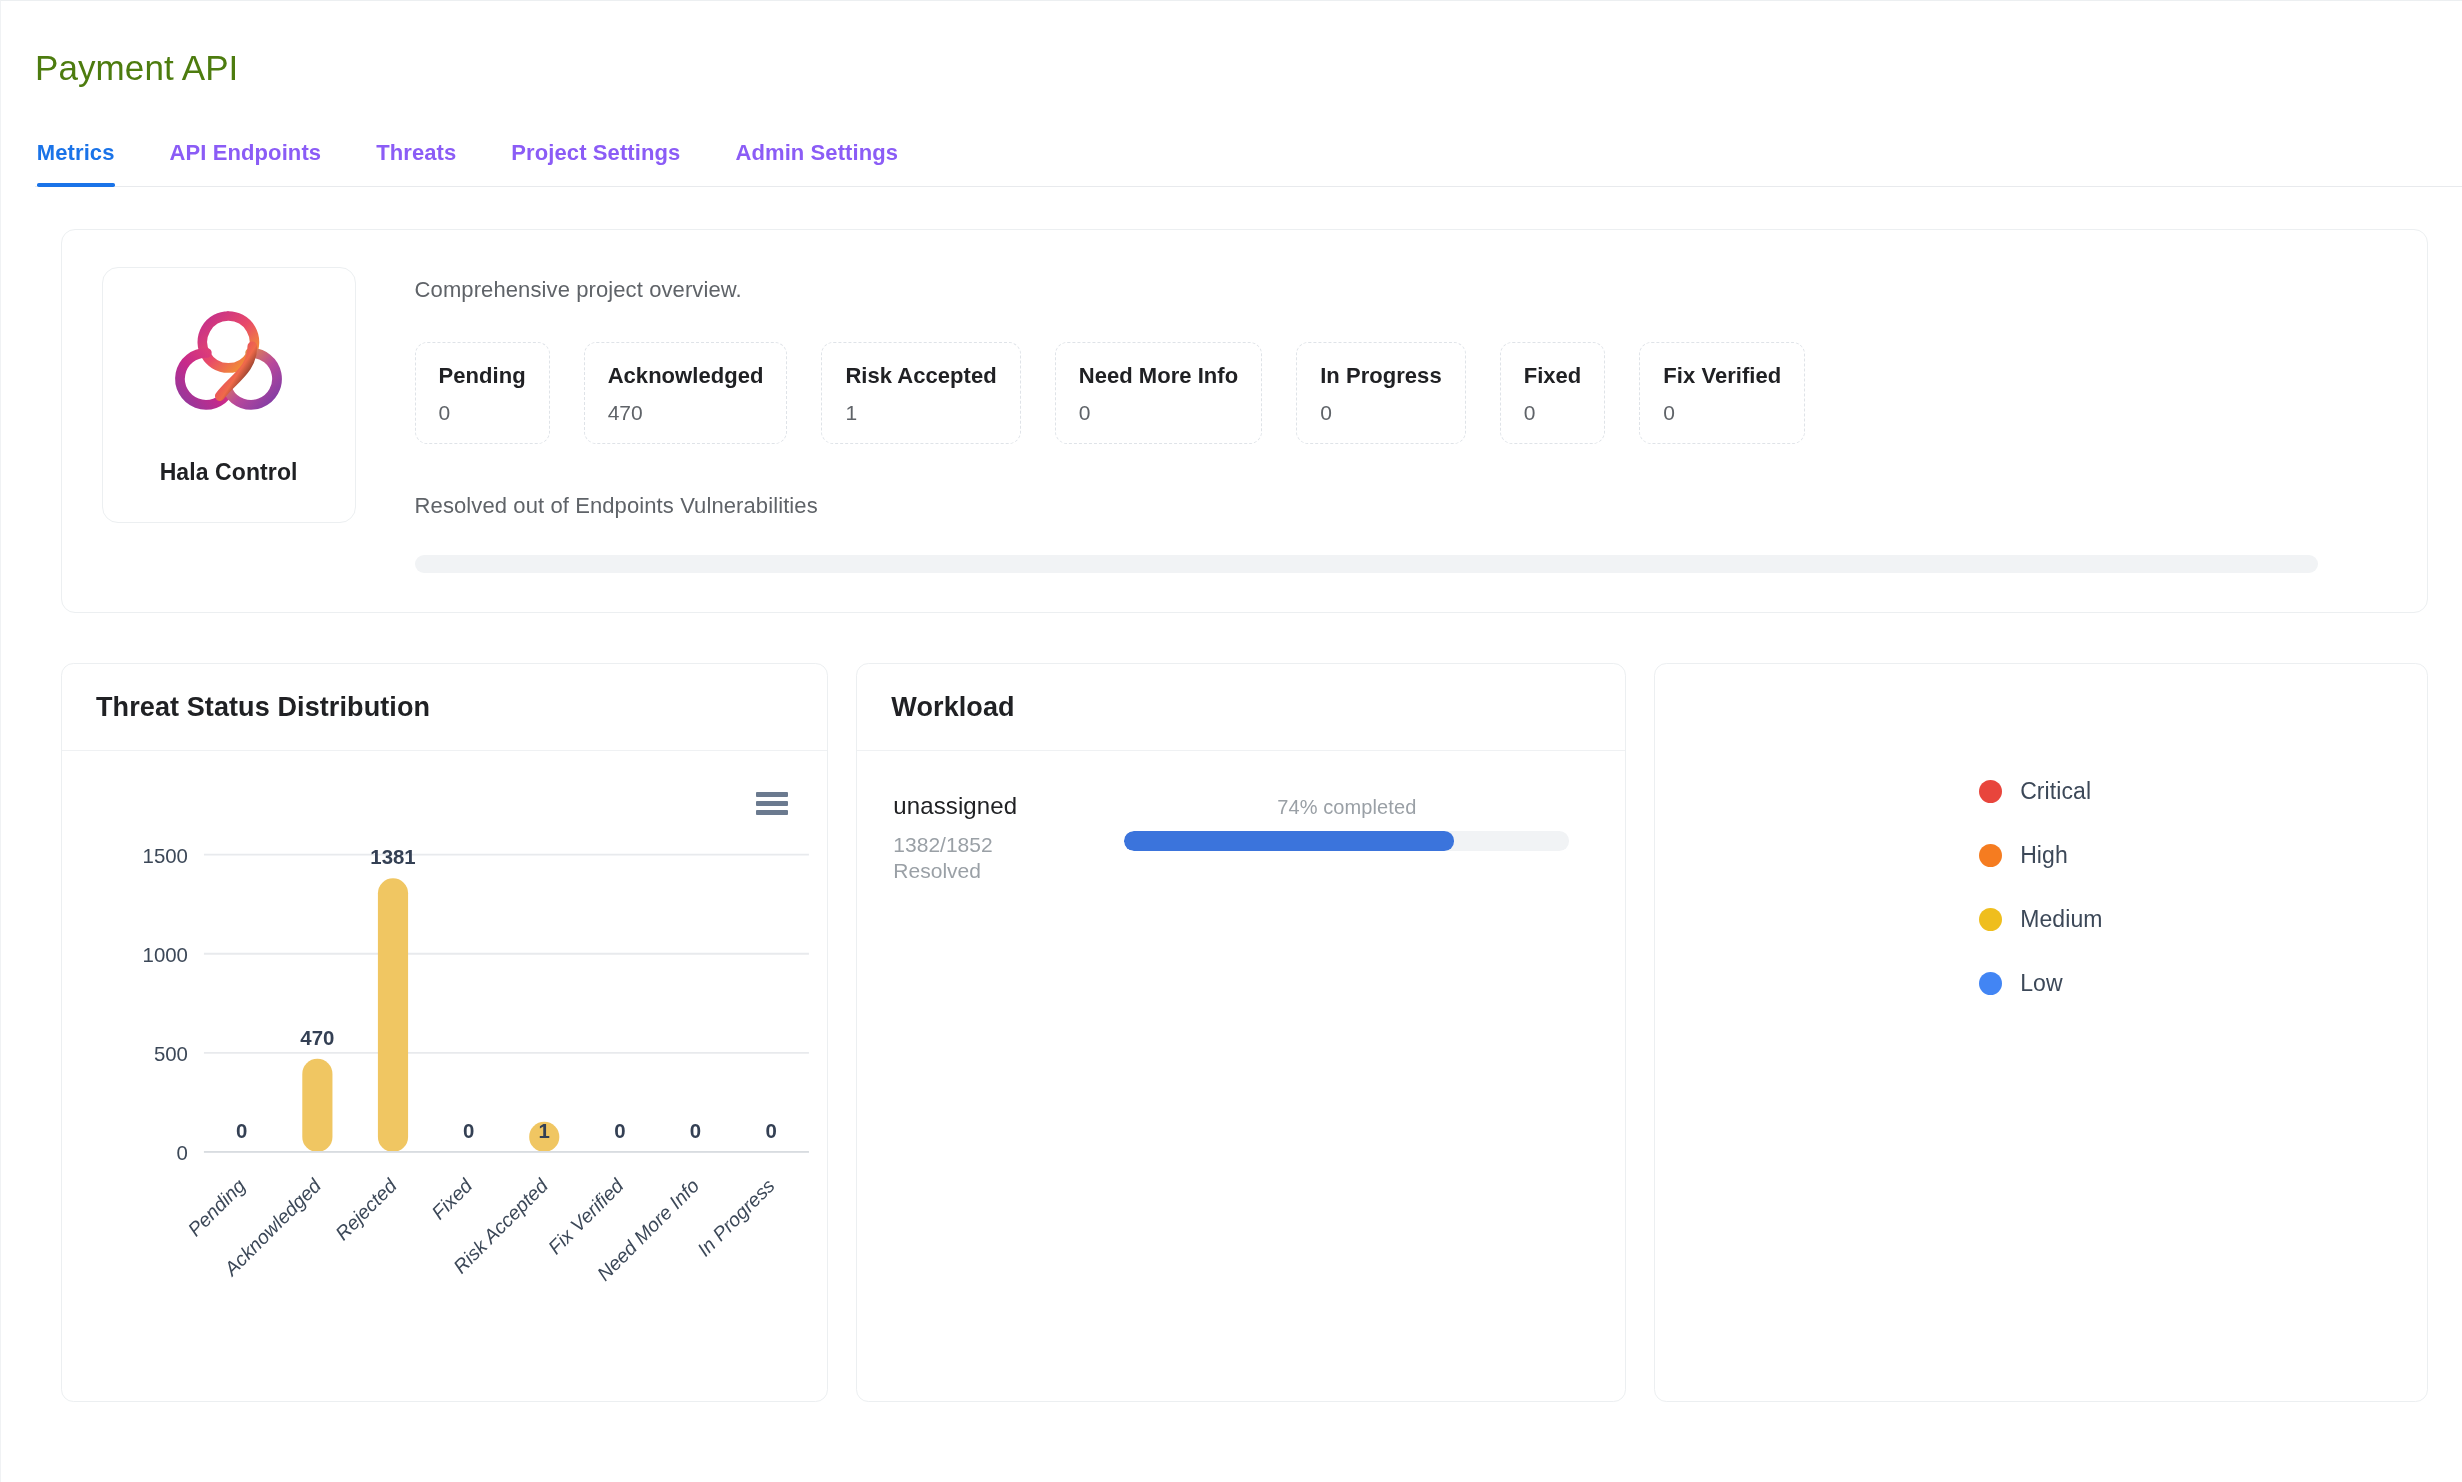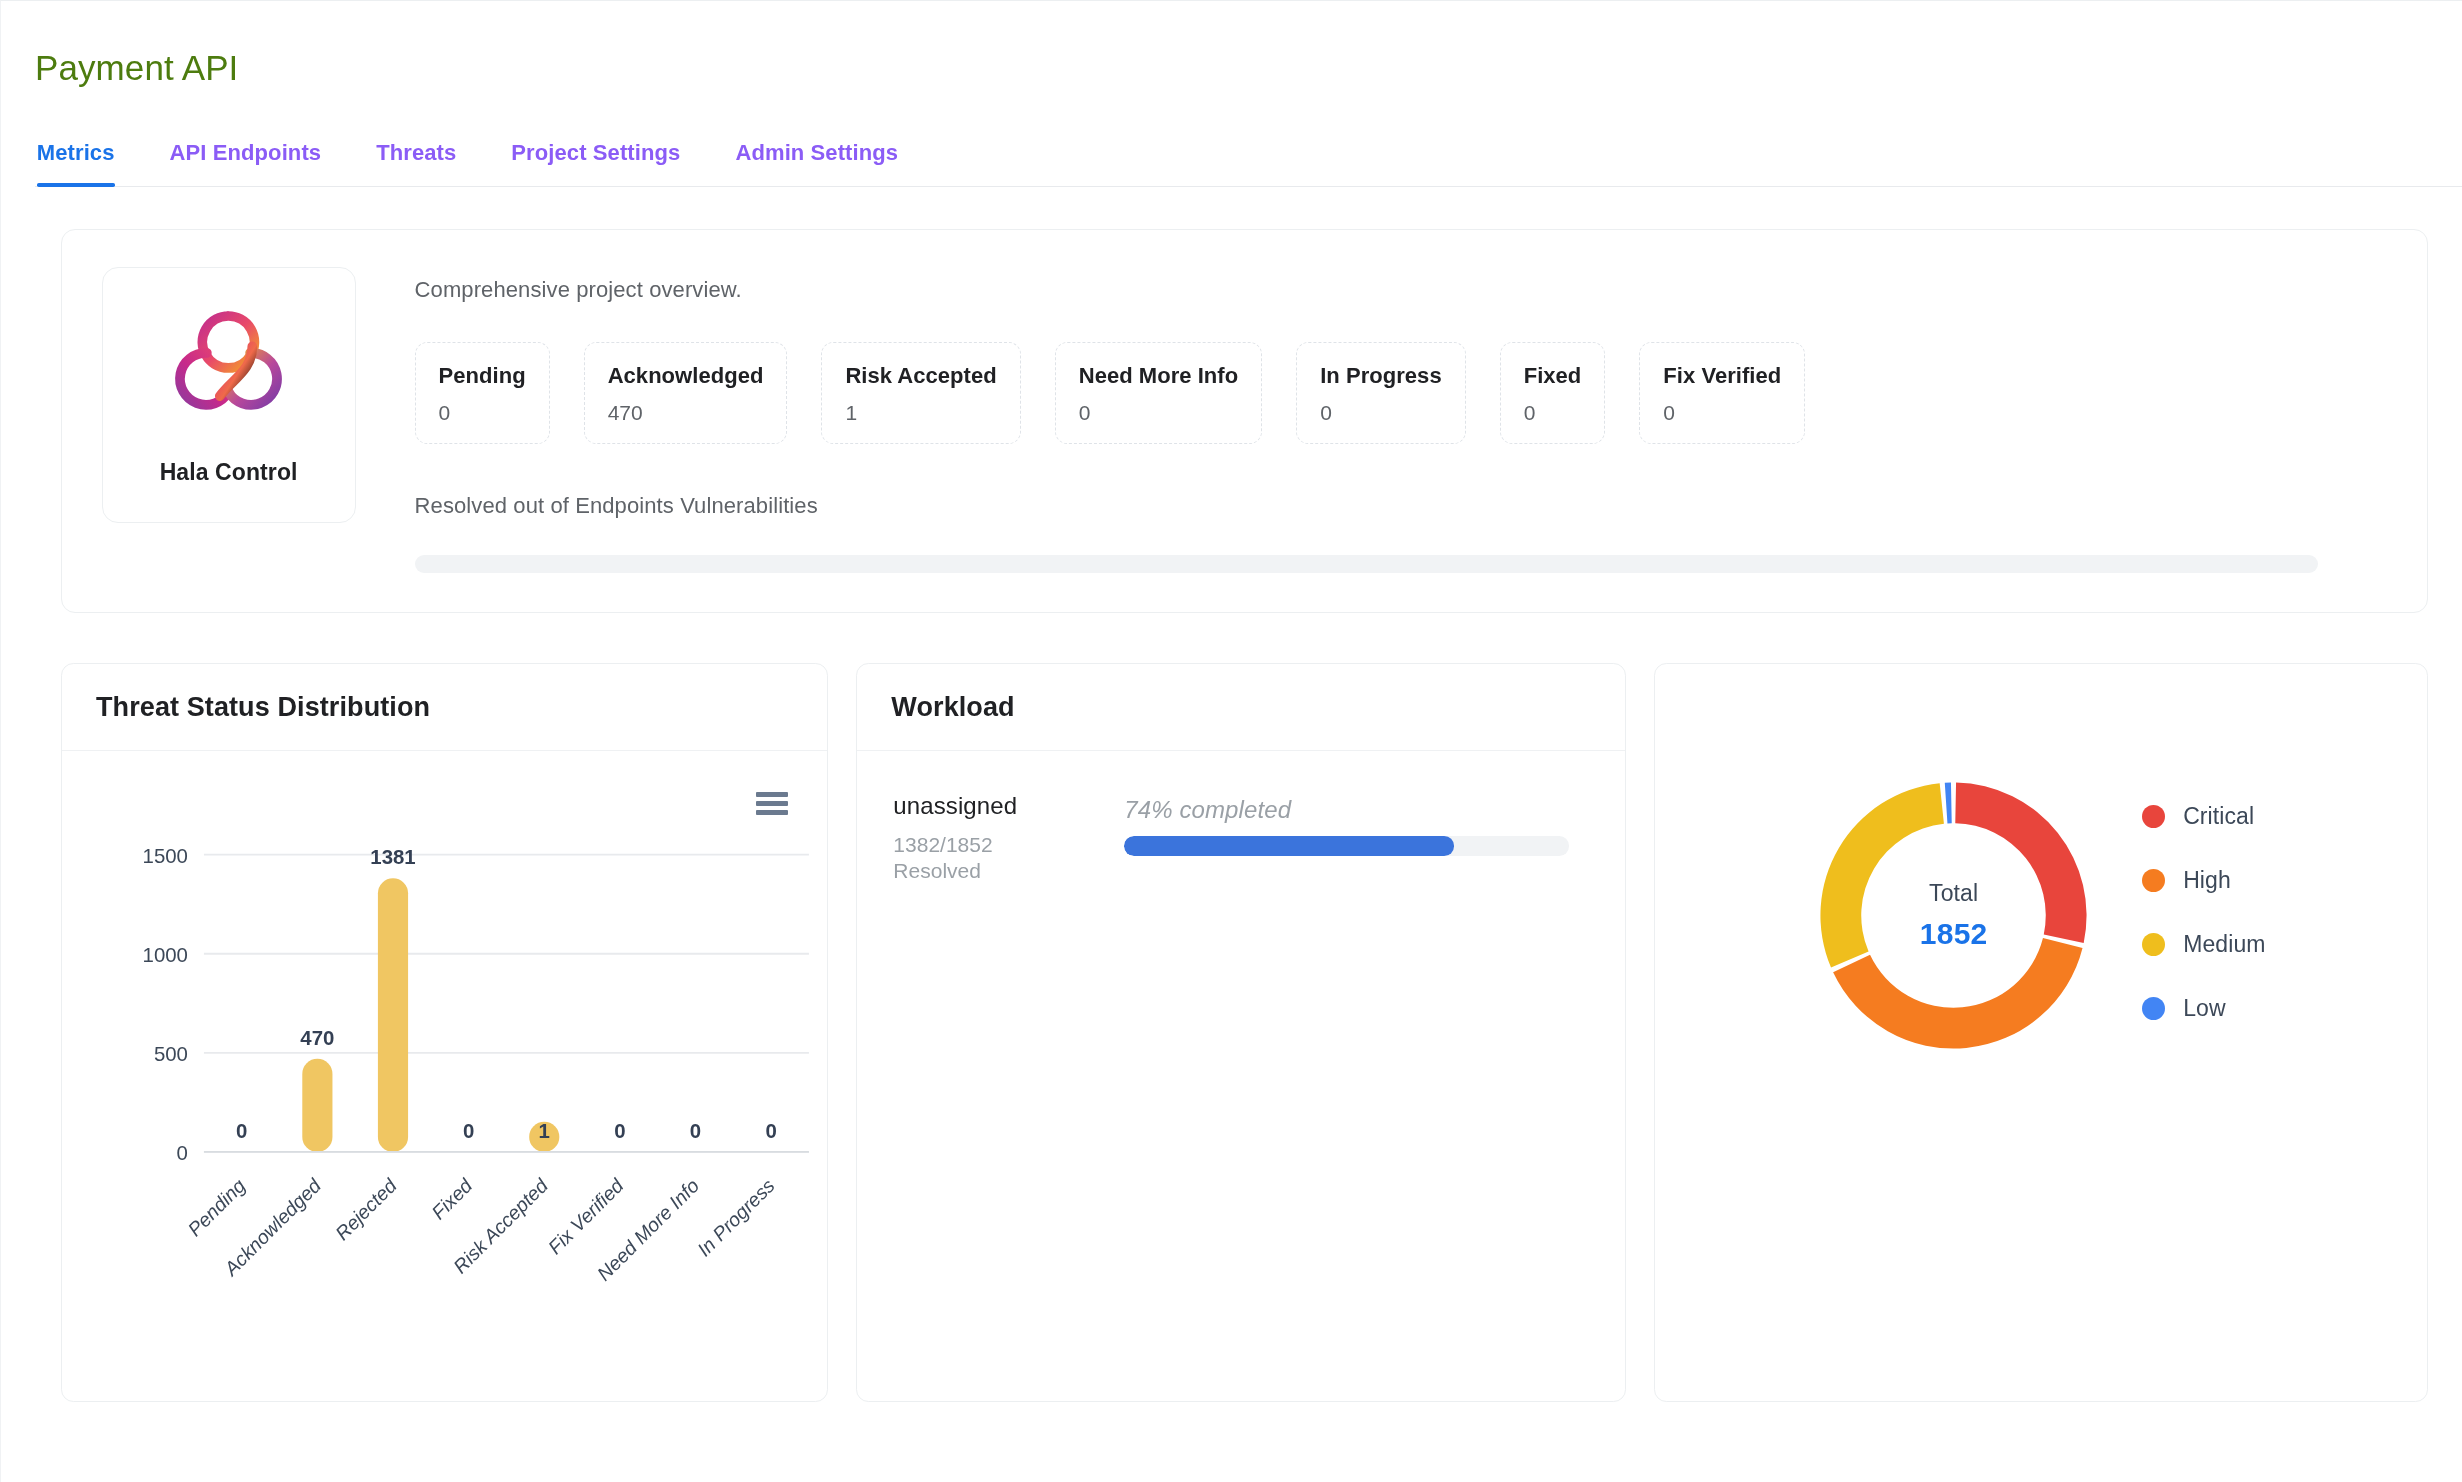--- a/index.html
+++ b/index.html
@@ -201,21 +201,21 @@
   }
   .hamburger span { display: block; height: 5.3px; background: #6b7a8f; border-radius: 0.9px; }
 
   
   .work-row { display: flex; padding: 41px 36px 0 36px; gap: 0; }
   .work-left { width: 231px; }
   .work-name { font-size: 24px; color: #202124; letter-spacing: 0.1px; }
   .work-sub  { font-size: 21px; color: #9aa0a6; margin-top: 11.5px; line-height: 1.28; }
   .work-right { flex: 1; padding-top: 3.6px; padding-right: 19.5px; }
   .work-pct {
-    font-size: 24px; color: #9aa0a6; text-align: left; letter-spacing: 0.1px; font-style: italic;
+    font-size: 20px; color: #9aa0a6; text-align: center; letter-spacing: 0.1px;
   }
   .work-track {
     margin-top: 12.4px;
     height: 19.5px;
     background: #f1f3f5;
     border-radius: 9.8px;
     overflow: hidden;
   }
   .work-fill { height: 100%; background: #3b74dc; border-radius: 9.8px; }
 
@@ -407,36 +407,20 @@
               <div class="work-fill" id="workFill" style="width: 74%;"></div>
             </div>
           </div>
         </div>
       </div>
     </div>
 
     <div class="panel severity">
       <div class="panel-body">
         <div class="donut-area">
-          <div class="donut-holder">
-            <svg id="donut" width="275" height="275" viewBox="0 0 310 310">
-                <path d="M 157.87961635995345 5.027643181753376 A 150 150 0 0 1 301.76350954411635 185.99148699714266
-               L 256.7560332839207 176.48743098468557 A 104 104 0 0 0 156.9965340095677 51.019165939348994 Z" fill="#E8453C"></path>
-                <path d="M 300.4656372835271 191.60257326606055 A 150 150 0 0 1 19.28003521414624 218.8755912577458
-               L 60.900824415141386 199.28707660537043 A 104 104 0 0 0 255.85617518324545 180.37778413113531 Z" fill="#F57C20"></path>
-                <path d="M 16.92802817038617 213.6185175101036 A 150 150 0 0 1 139.42589270507486 5.810700176030849
-               L 144.20195227551858 51.56208545538139 A 104 104 0 0 0 59.270099531467736 195.6421721403385 Z" fill="#EFBE1D"></path>
-                <path d="M 145.16442248352453 5.32280930309588 A 150 150 0 0 1 152.12038364004644 5.027643181753376
-               L 153.0034659904322 51.019165939348994 A 104 104 0 0 0 148.18066625524366 51.22381445014648 Z" fill="#4285F4"></path>
-              </svg>
-            <div class="donut-center">
-              <div class="donut-total-label">Total</div>
-              <div class="donut-total-value">1852</div>
-            </div>
-          </div>
           <div class="legend">
             <div class="legend-item">
               <span class="legend-dot" id="dot0" style="background: rgb(232, 69, 60);"></span>
               <span class="legend-label">Critical</span>
             </div>
             <div class="legend-item">
               <span class="legend-dot" id="dot1" style="background: rgb(245, 124, 32);"></span>
               <span class="legend-label">High</span>
             </div>
             <div class="legend-item">

